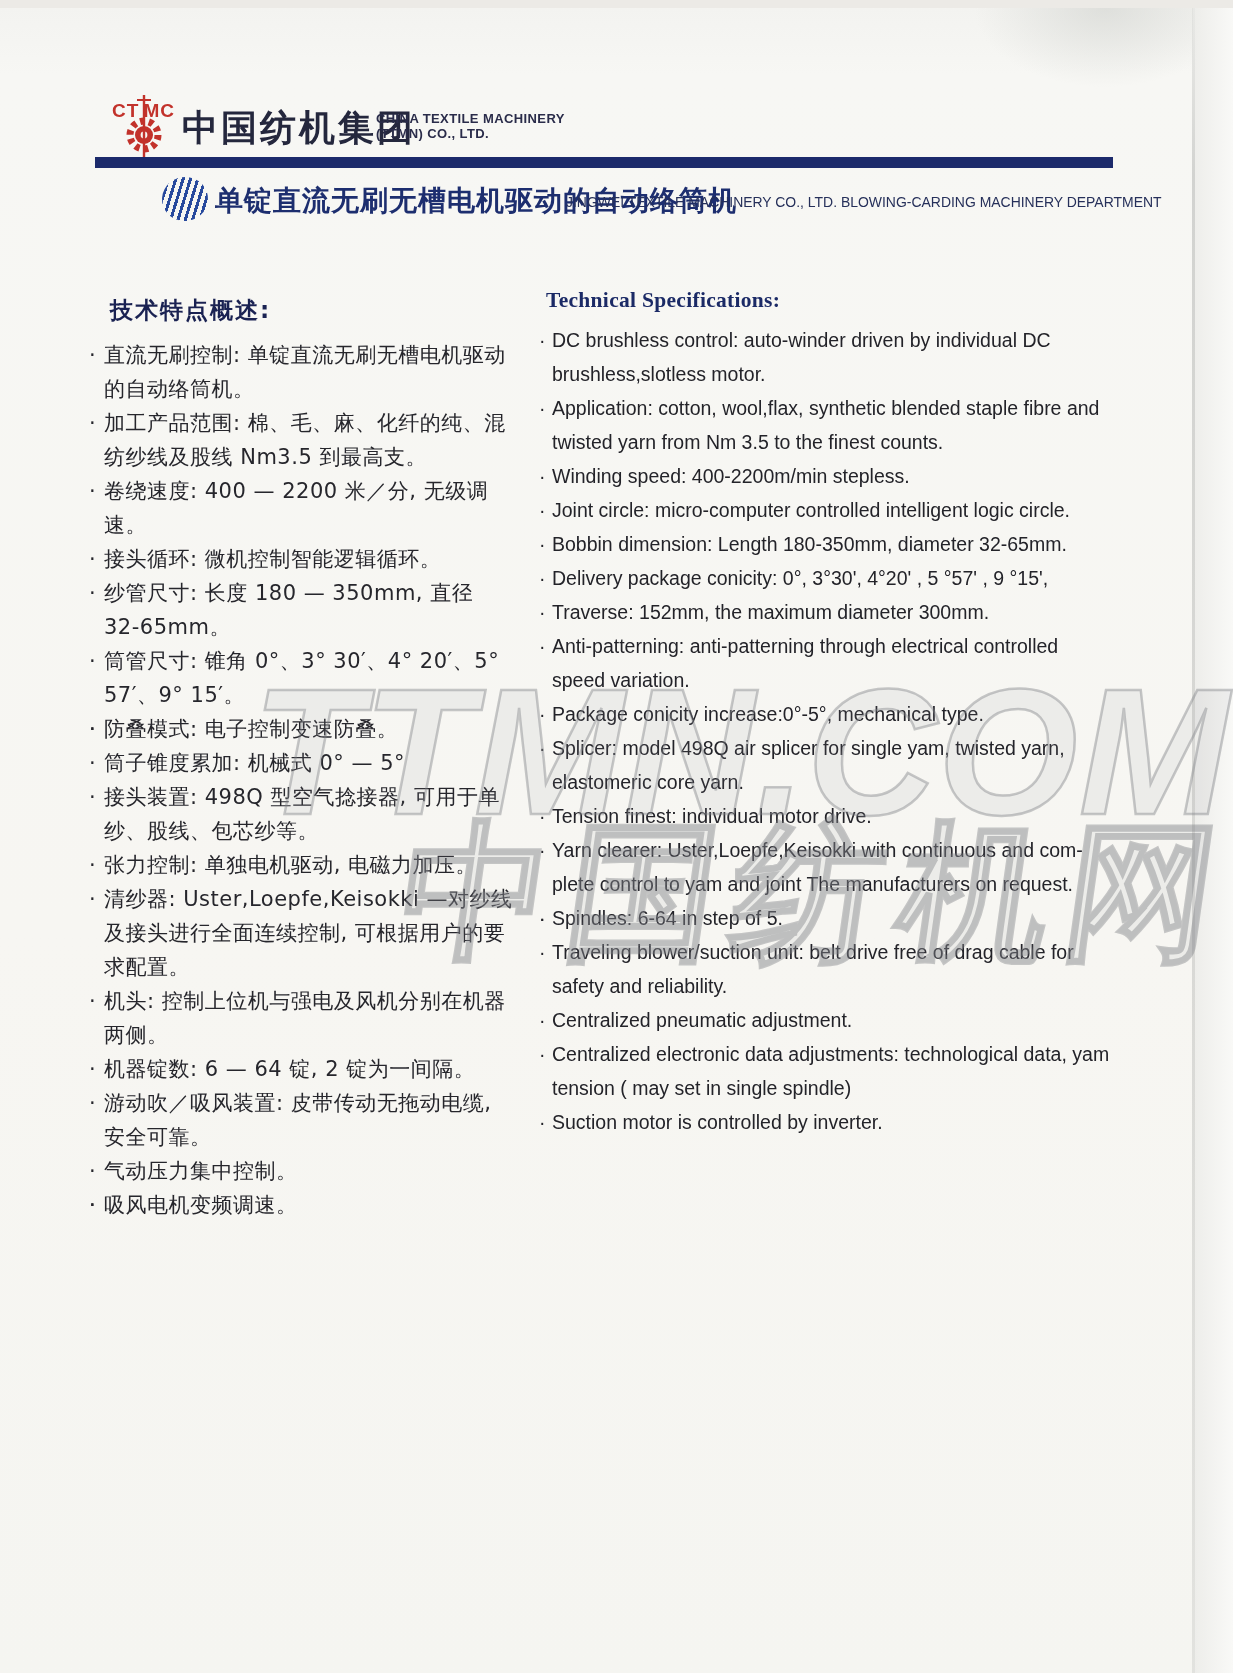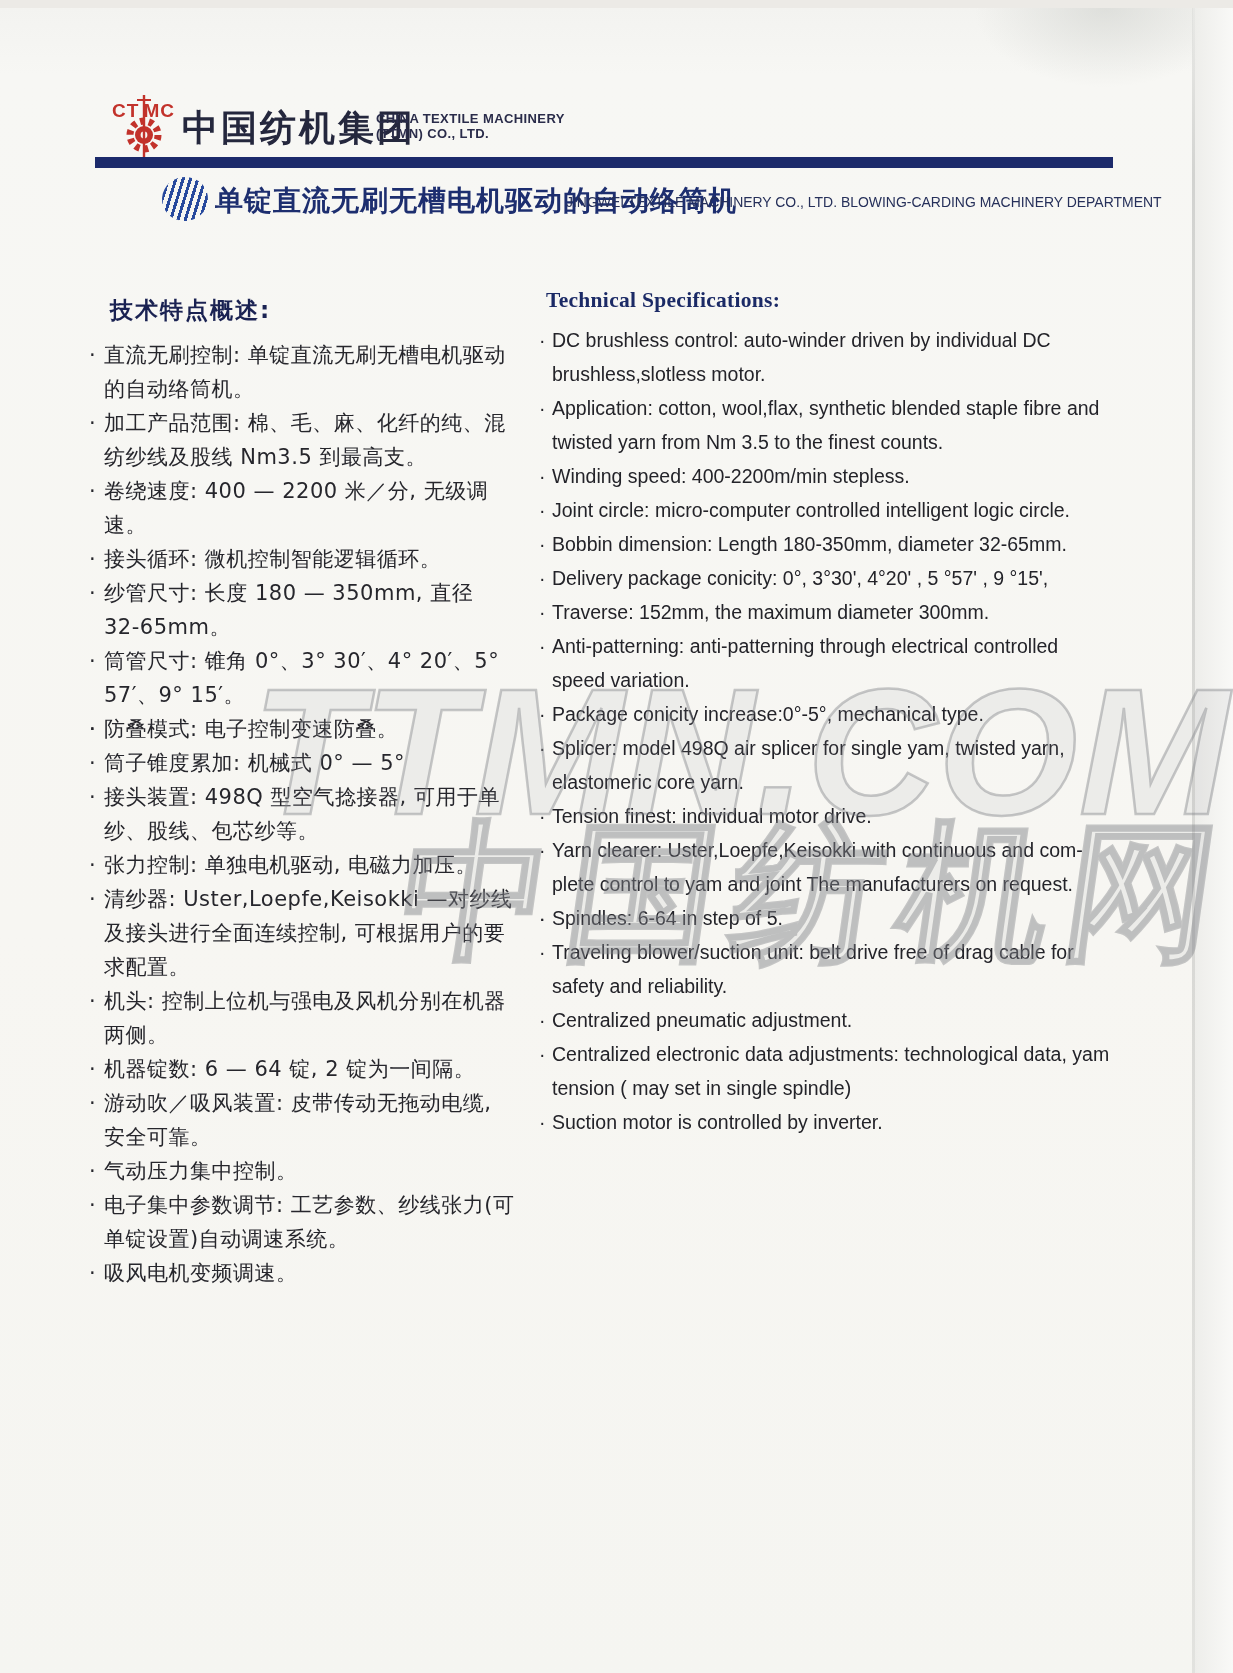--- a/index.html
+++ b/index.html
@@ -133,21 +133,21 @@
       <li><span class="bullet">·</span></li>
       <li><span class="bullet">·</span><span>防叠模式: 电子控制变速防叠。</span></li>
       <li><span class="bullet">·</span><span>筒子锥度累加: 机械式 0° — 5°</span></li>
       <li><span class="bullet">·</span><span>接头装置: 498Q 型空气捻接器, 可用于单纱、股线、包芯纱等。</span></li>
       <li><span class="bullet">·</span><span>张力控制: 单独电机驱动, 电磁力加压。</span></li>
       <li><span class="bullet">·</span><span>清纱器: Uster,Loepfe,Keisokki —对纱线及接头进行全面连续控制, 可根据用户的要求配置。</span></li>
       <li><span class="bullet">·</span><span>机头: 控制上位机与强电及风机分别在机器两侧。</span></li>
       <li><span class="bullet">·</span><span>机器锭数: 6 — 64 锭, 2 锭为一间隔。</span></li>
       <li><span class="bullet">·</span><span>游动吹／吸风装置: 皮带传动无拖动电缆, 安全可靠。</span></li>
       <li><span class="bullet">·</span><span>气动压力集中控制。</span></li>
-      <li><span class="bullet">·</span><span>电子集中参数调节: 工艺参数、纱线张力(可单锭设置)自动调速系统。</span></li>
+      <li><span class="bullet">·</span></li>
       <li><span class="bullet">·</span><span>吸风电机变频调速。</span></li>
     </ul>
   </div>
 
   <div class="col-right">
     <h2 class="en-heading">Technical Specifications:</h2>
     <ul class="spec-list en-list">
       <li><span class="bullet">·</span><span>DC brushless control: auto-winder driven by individual DC brushless,slotless motor.</span></li>
       <li><span class="bullet">·</span><span>Application: cotton, wool,flax, synthetic blended staple fibre and twisted yarn from Nm 3.5 to  the finest counts.</span></li>
       <li><span class="bullet">·</span><span>Winding speed: 400-2200m/min stepless.</span></li>

